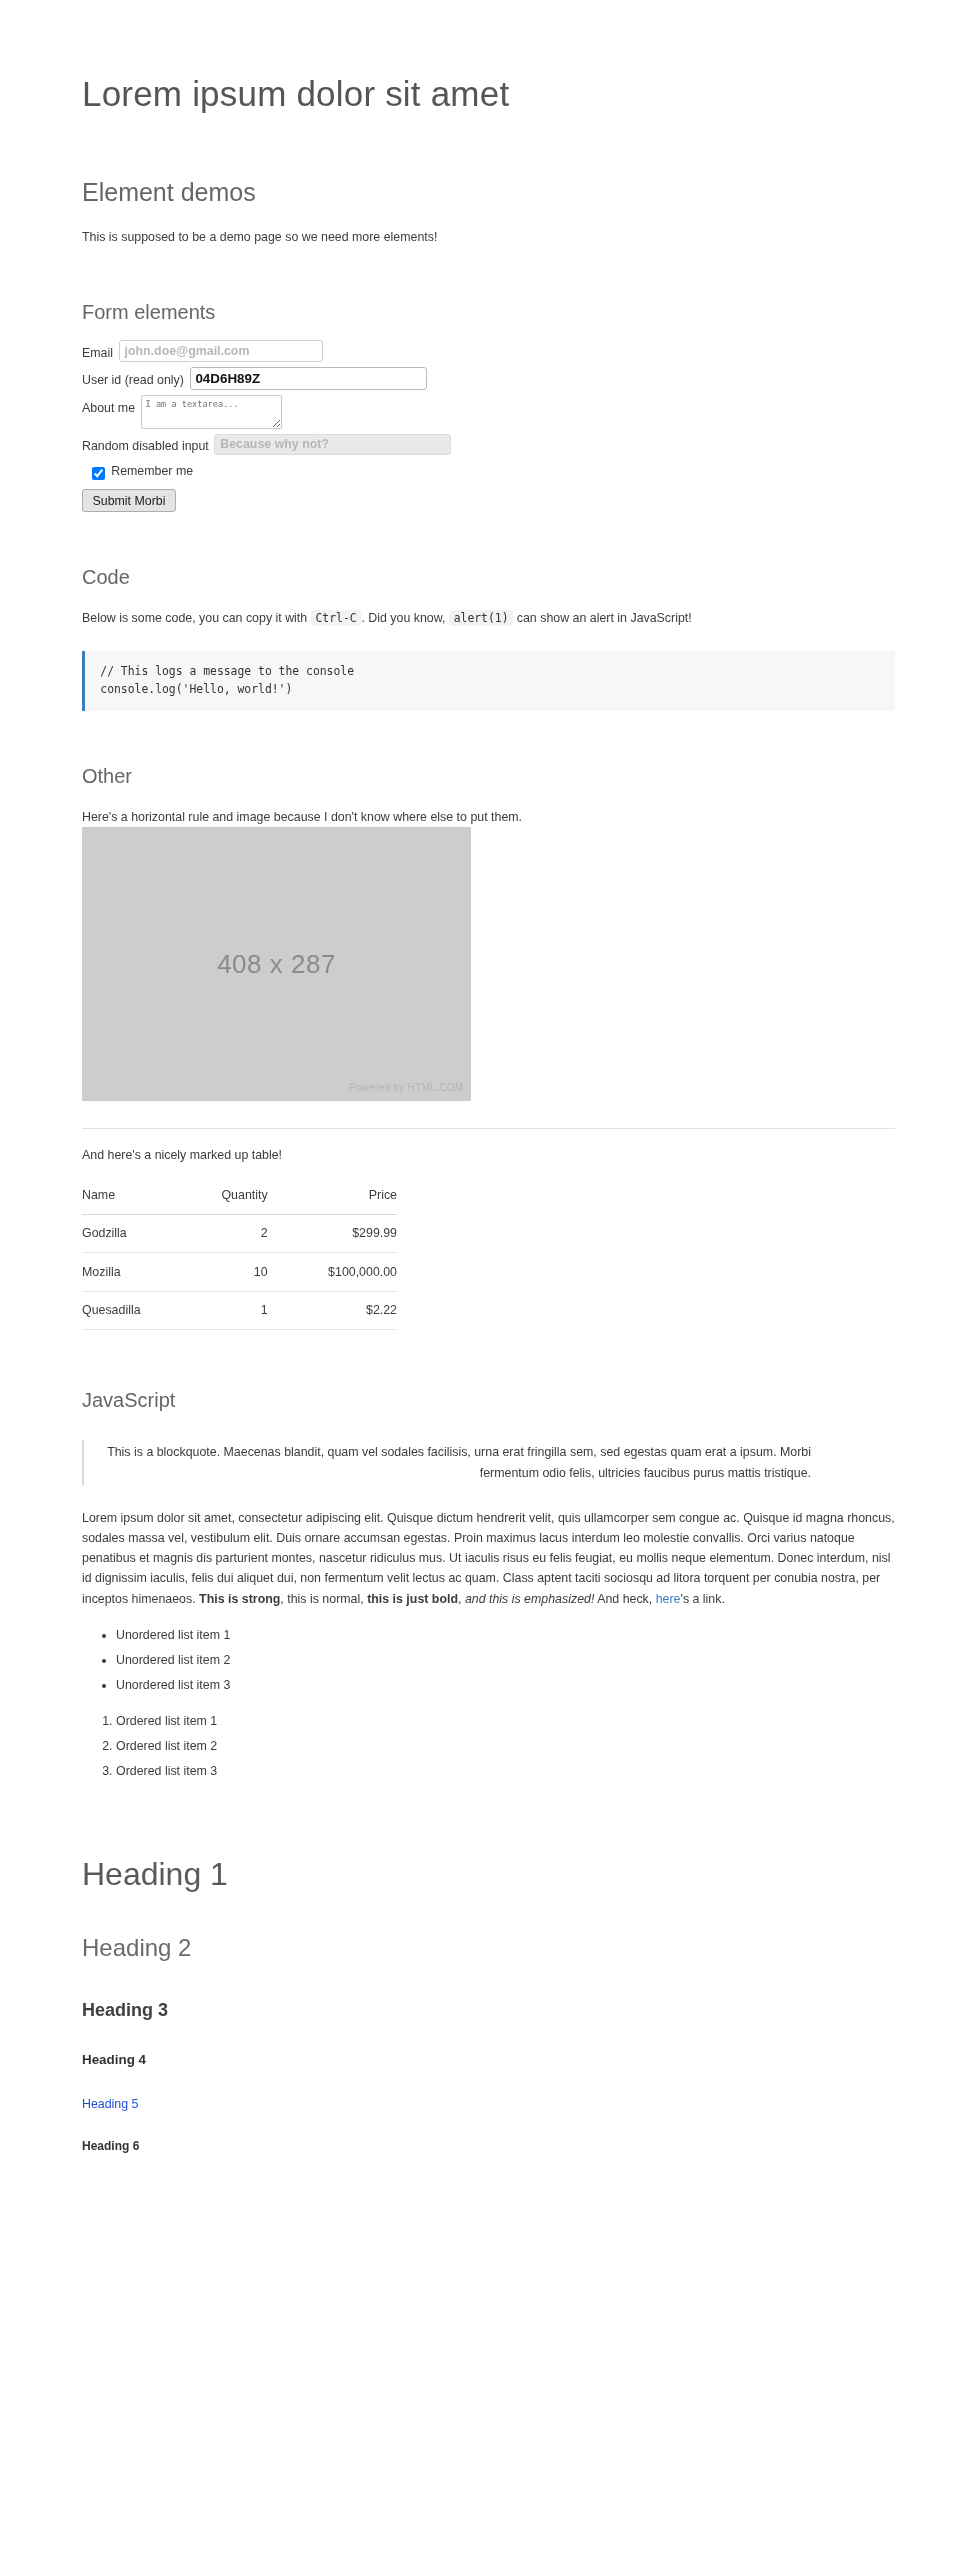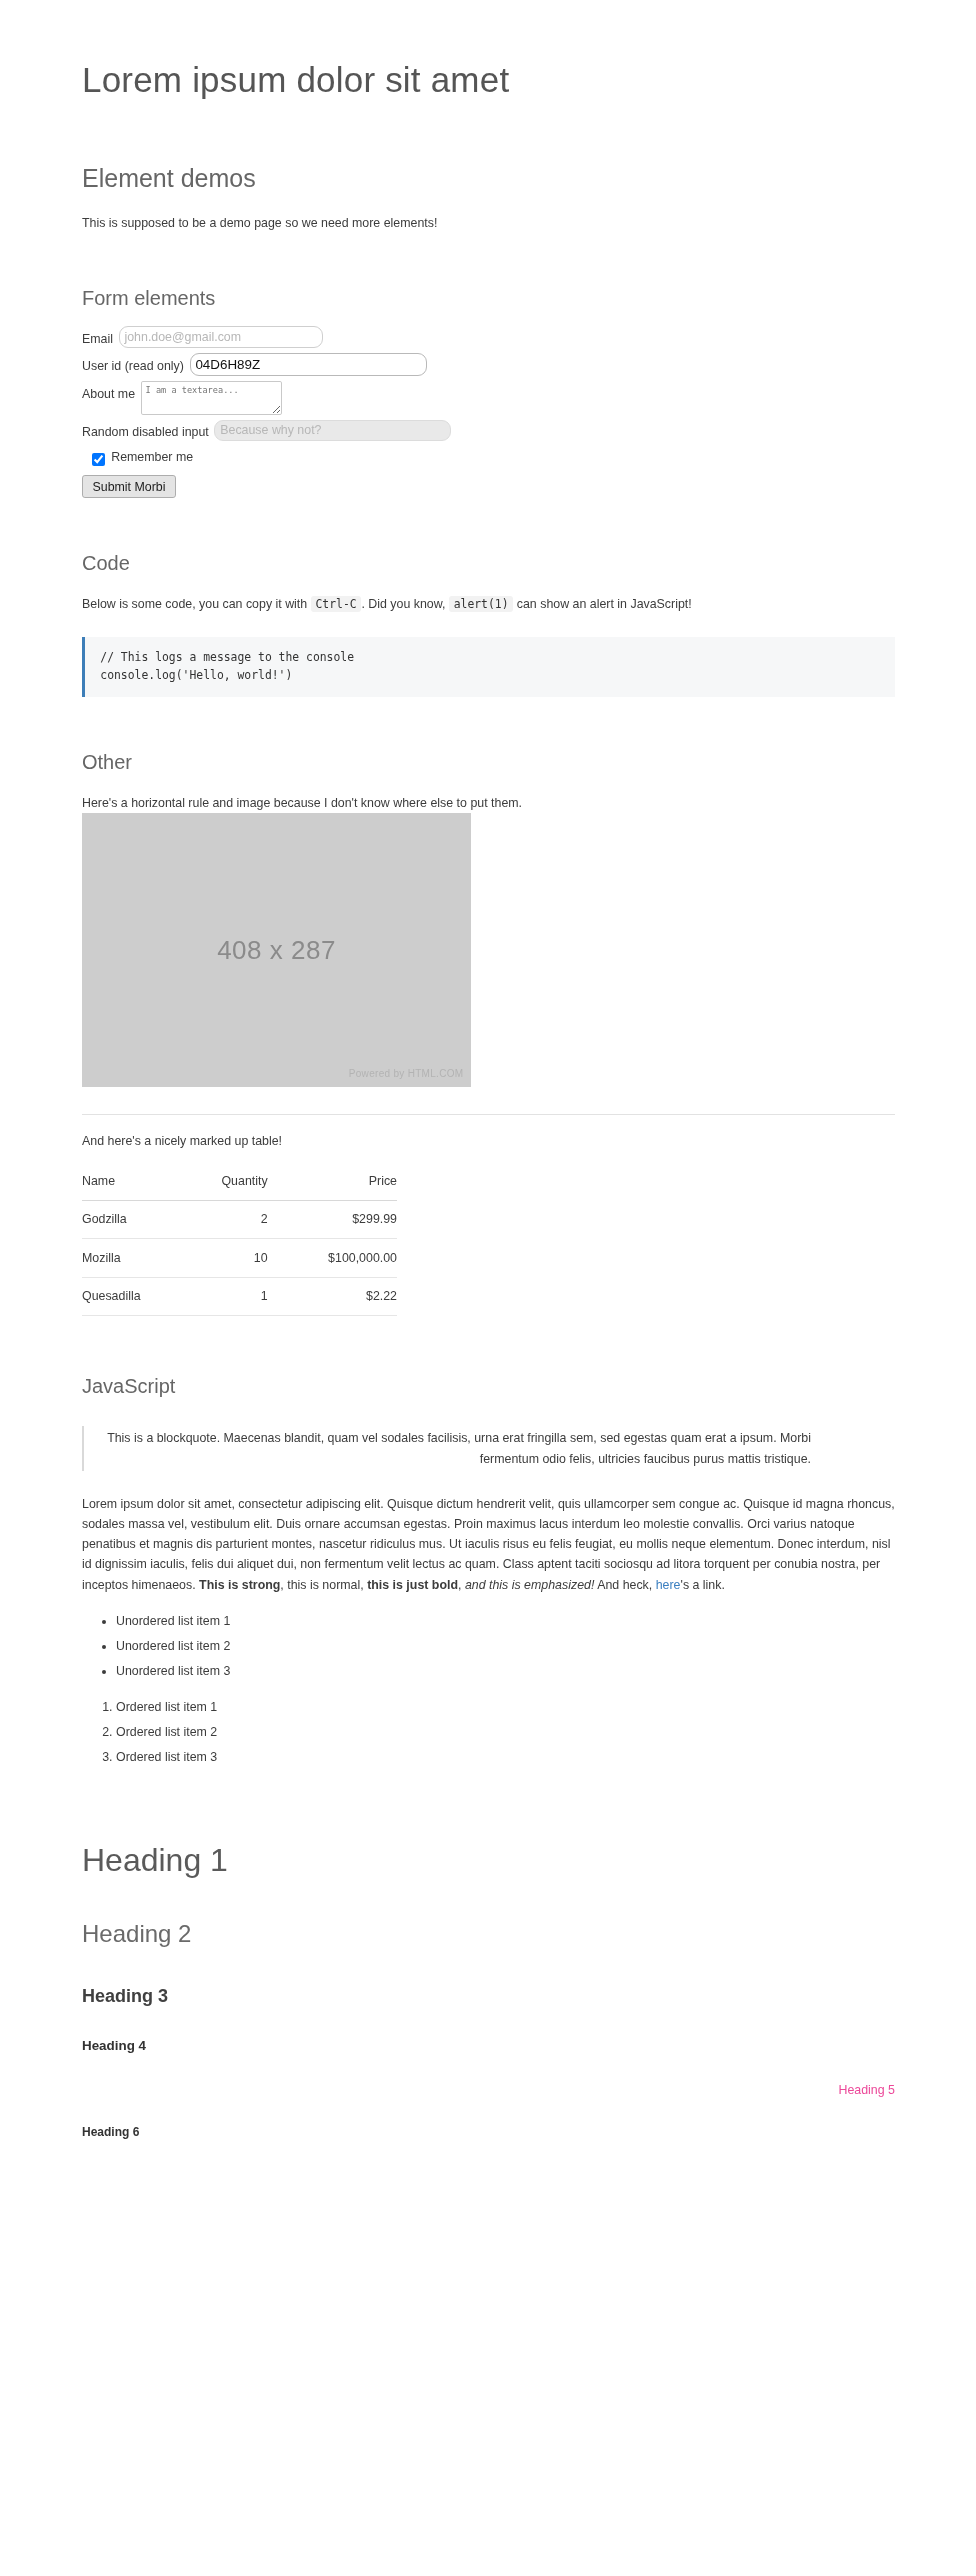--- a/index.html
+++ b/index.html
@@ -11,21 +11,21 @@
     font-family: "Liberation Sans", sans-serif;
     color: #3a3a3a;
     font-size: 12.4px;
     line-height: 1.5;
     width: 977px;
   }
   .page {
     width: 820px;
     min-height: 2576px;
     box-sizing: border-box;
-    padding: 54px 0 0 0;
+    padding: 68px 0 0 0;
   }
   .wrap {
     margin-left: 82px;
     width: 813px;
   }
   
   h1.title {
     font-size: 35px;
     font-weight: 400;
     color: #555;
@@ -61,26 +61,27 @@
     color: #3c3c3c;
     padding-top: 3.8px;
     margin-right: 5.7px;
     white-space: nowrap;
   }
   input.text-in {
     font-family: "Liberation Sans", sans-serif;
     font-size: 12.4px;
     padding: 2.9px 4.8px;
     border: 1px solid #cfcfcf;
-    border-radius: 9px;
+    border-radius: 3px;
     background: #fff;
     color: #222;
     width: 204px;
     box-sizing: border-box;
     outline: none;
+    font-weight: bold;
   }
   input.text-in::placeholder { color: #b7b7b7; }
   input.readonly-in {
     border: 1px solid #b9b9b9;
     width: 237px;
     font-size: 13.4px;
     color: #111;
   }
   input.disabled-in {
     background: #e9e9e9;
@@ -221,21 +222,21 @@
     margin-bottom: 6.7px;
     font-size: 12.4px;
     color: #3c3c3c;
   }
   
   .hs { margin-top: 69px; }
   .h1d { font-size: 32px; font-weight: 400; color: #5a5a5a; margin: 0 0 32px 0;}
   .h2d { font-size: 24px; font-weight: 400; color: #6a6a6a; margin: 0 0 30.5px 0;}
   .h3d { font-size: 18px; font-weight: 700; color: #404040; margin: 0 0 26px 0;}
   .h4d { font-size: 13.4px; font-weight: 700; color: #333; margin: 0 0 25px 0;}
-  .h5d { font-size: 12.4px; font-weight: 400; color: #ec4899; margin: 0 0 24px 0; text-align: right;}
+  .h5d { font-size: 12.4px; font-weight: 400; color: #1d4ed8; margin: 0 0 24px 0;}
   .h6d { font-size: 12px; font-weight: 700; color: #333; margin: 0 0 0 0;}
 </style>
 </head>
 <body>
 
 <div class="page">
   <div class="wrap">
 
     <h1 class="title">Lorem ipsum dolor sit amet</h1>
 

